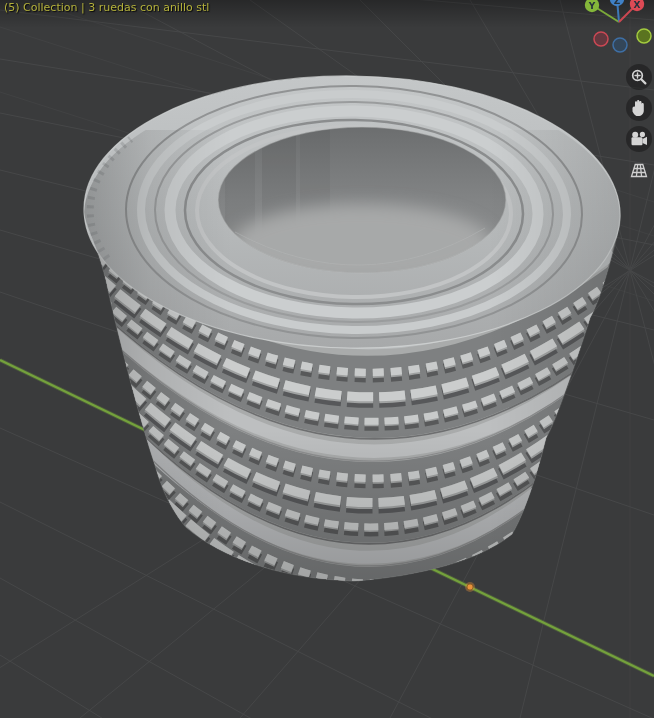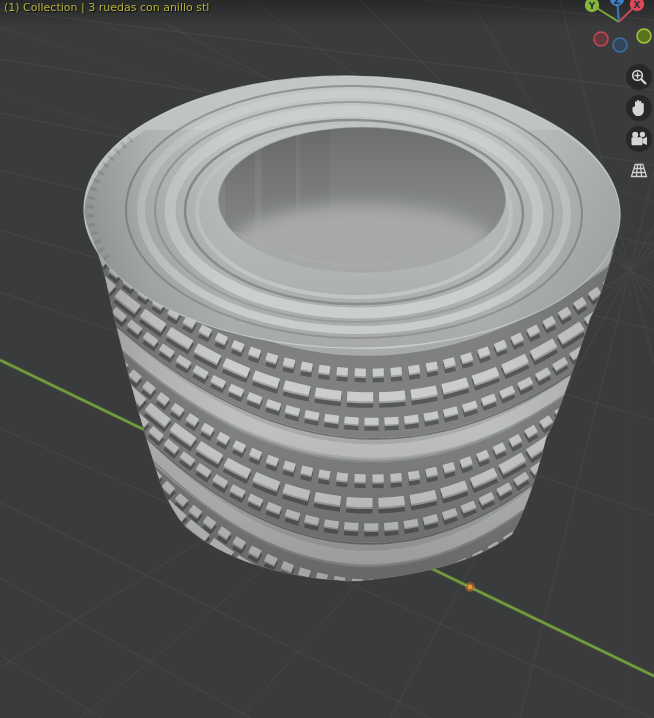--- a/index.html
+++ b/index.html
@@ -211,21 +211,21 @@
       </g>
     </g>
 
     <g>
       <circle cx="470" cy="587" r="5" opacity="0.35" fill="#e8923c"></circle>
       <circle cx="470" cy="587" r="3" stroke="#8f5a1d" stroke-width="0.8" fill="#e8923c"></circle>
     </g>
   </svg>
 
   <div class="top-fade"></div>
-  <div class="header-text">(1) Collection | 3 ruedas con anillo stl</div>
+  <div class="header-text">(5) Collection | 3 ruedas con anillo stl</div>
 
   <svg class="gizmo" width="80" height="62" viewBox="0 0 80 62">
     <g stroke-width="2" opacity="0.9">
       <line x1="45" y1="22" x2="18" y2="5" stroke="#84b73a"></line>
       <line x1="45" y1="22" x2="43" y2="-1" stroke="#3f80c6"></line>
       <line x1="45" y1="22" x2="63" y2="4" stroke="#dd4a55"></line>
     </g>
     <circle cx="27" cy="39" r="7" stroke-width="1.5" fill="#63383f" stroke="#cb4854"></circle>
     <circle cx="46" cy="45" r="7" stroke-width="1.5" fill="#334659" stroke="#3e6fa5"></circle>
     <circle cx="70" cy="36" r="7" stroke-width="1.5" fill="#5a7420" stroke="#a3cb3f"></circle>

